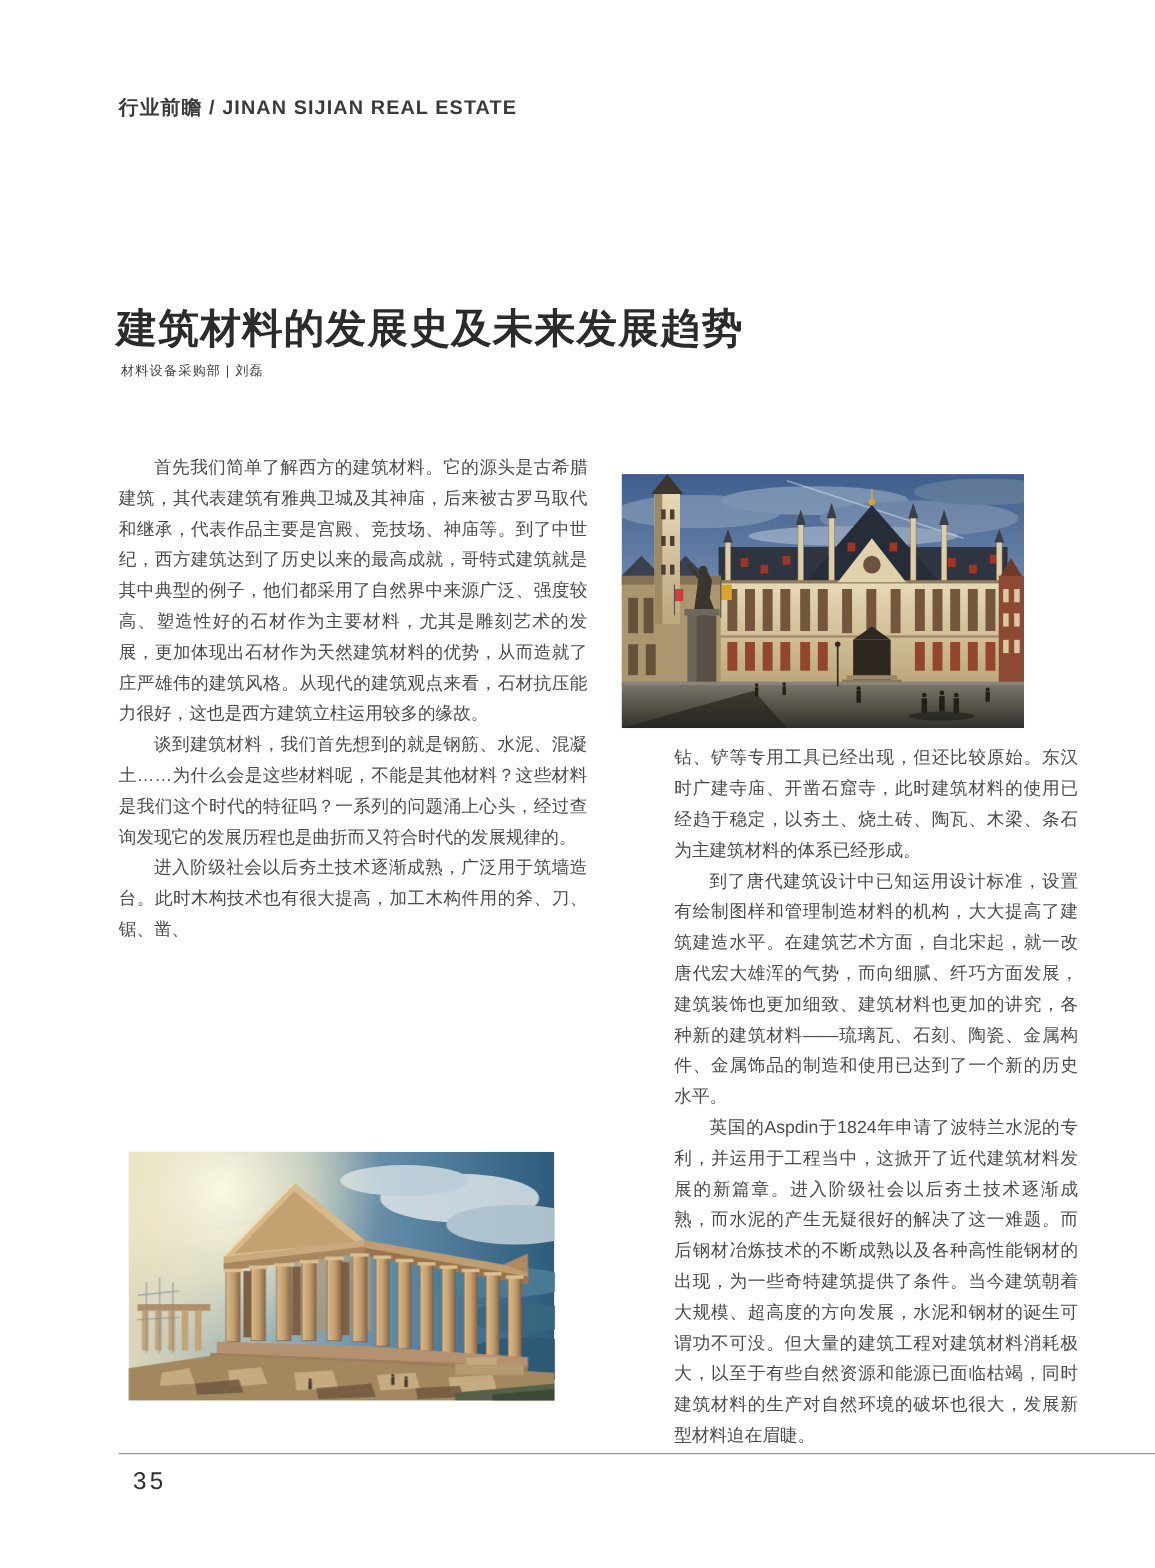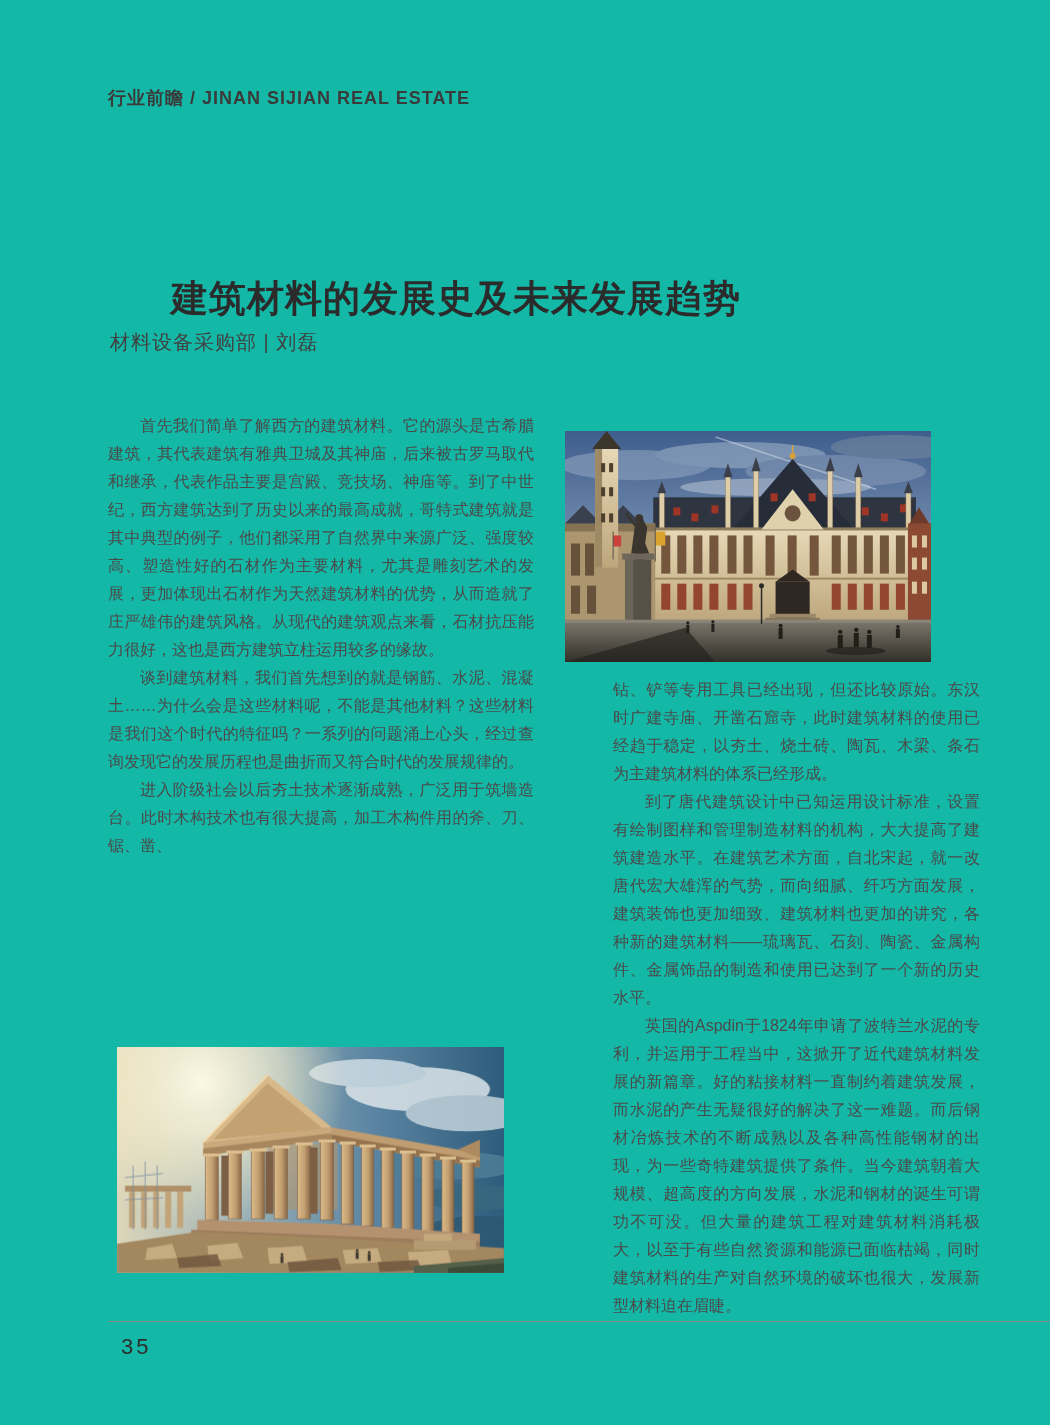--- a/index.html
+++ b/index.html
@@ -1,21 +1,21 @@
 <!DOCTYPE html>
 <html><head>
 <meta charset="utf-8">
 <style>
   html, body { margin: 0; padding: 0; background: #e8e8e8; }
   .page {
     position: relative;
     width: 1050px;
     height: 1425px;
     margin: 0 auto;
-    background: #14b8a6;
+    background: #ffffff;
     overflow: hidden;
     font-family: "Liberation Sans", sans-serif;
     color: #464646;
   }
   .kicker {
     position: absolute;
     left: 108px; top: 86px;
     font-size: 18px;
     font-weight: bold;
     letter-spacing: 1px;
@@ -28,21 +28,21 @@
     font-family: "DejaVu Serif", "Liberation Serif", serif;
     font-size: 37px;
     font-weight: 700;
     letter-spacing: 1px;
     color: #2b2b2b;
     white-space: nowrap;
   }
   .byline {
     position: absolute;
     left: 110px; top: 329px;
-    font-size: 20px;
+    font-size: 12px;
     color: #404040;
     letter-spacing: 1px;
   }
   .col {
     position: absolute;
     font-size: 16px;
     line-height: 28px;
     text-align: justify;
     color: #4a4a4a;
   }
@@ -73,21 +73,21 @@
     text-align: right;
   }
 </style>
 </head>
 <body>
 
 <div class="page">
 
   <div class="kicker">行业前瞻 / JINAN SIJIAN REAL ESTATE</div>
 
-  <h1 class="title" style="margin:0;text-align:center;">建筑材料的发展史及未来发展趋势</h1>
+  <h1 class="title" style="margin:0;">建筑材料的发展史及未来发展趋势</h1>
   <div class="byline">材料设备采购部 | 刘磊</div>
 
   <div class="col col-left">
     <p>首先我们简单了解西方的建筑材料。它的源头是古希腊建筑，其代表建筑有雅典卫城及其神庙，后来被古罗马取代和继承，代表作品主要是宫殿、竞技场、神庙等。到了中世纪，西方建筑达到了历史以来的最高成就，哥特式建筑就是其中典型的例子，他们都采用了自然界中来源广泛、强度较高、塑造性好的石材作为主要材料，尤其是雕刻艺术的发展，更加体现出石材作为天然建筑材料的优势，从而造就了庄严雄伟的建筑风格。从现代的建筑观点来看，石材抗压能力很好，这也是西方建筑立柱运用较多的缘故。</p>
     <p>谈到建筑材料，我们首先想到的就是钢筋、水泥、混凝土……为什么会是这些材料呢，不能是其他材料？这些材料是我们这个时代的特征吗？一系列的问题涌上心头，经过查询发现它的发展历程也是曲折而又符合时代的发展规律的。</p>
     <p>进入阶级社会以后夯土技术逐渐成熟，广泛用于筑墙造台。此时木构技术也有很大提高，加工木构件用的斧、刀、锯、凿、</p>
   </div>
 
   <div class="photo photo-gothic" role="img" aria-label="哥特式建筑广场照片">
     <svg viewBox="0 0 365 230" preserveAspectRatio="none">
@@ -266,21 +266,21 @@
         <rect x="330" y="197" width="4" height="9"></rect>
           <circle cx="332" cy="195" r="1.8"></circle>
       </g>
       <ellipse cx="290" cy="219" rx="30" ry="4" fill="#1d1b17" opacity="0.6"></ellipse>
     </svg>
   </div>
 
   <div class="col col-right">
     <p class="no-indent">钻、铲等专用工具已经出现，但还比较原始。东汉时广建寺庙、开凿石窟寺，此时建筑材料的使用已经趋于稳定，以夯土、烧土砖、陶瓦、木梁、条石为主建筑材料的体系已经形成。</p>
     <p>到了唐代建筑设计中已知运用设计标准，设置有绘制图样和管理制造材料的机构，大大提高了建筑建造水平。在建筑艺术方面，自北宋起，就一改唐代宏大雄浑的气势，而向细腻、纤巧方面发展，建筑装饰也更加细致、建筑材料也更加的讲究，各种新的建筑材料——琉璃瓦、石刻、陶瓷、金属构件、金属饰品的制造和使用已达到了一个新的历史水平。</p>
-    <p>英国的Aspdin于1824年申请了波特兰水泥的专利，并运用于工程当中，这掀开了近代建筑材料发展的新篇章。好的粘接材料一直制约着建筑发展，而水泥的产生无疑很好的解决了这一难题。而后钢材冶炼技术的不断成熟以及各种高性能钢材的出现，为一些奇特建筑提供了条件。当今建筑朝着大规模、超高度的方向发展，水泥和钢材的诞生可谓功不可没。但大量的建筑工程对建筑材料消耗极大，以至于有些自然资源和能源已面临枯竭，同时建筑材料的生产对自然环境的破坏也很大，发展新型材料迫在眉睫。</p>
+    <p>英国的Aspdin于1824年申请了波特兰水泥的专利，并运用于工程当中，这掀开了近代建筑材料发展的新篇章。进入阶级社会以后夯土技术逐渐成熟，而水泥的产生无疑很好的解决了这一难题。而后钢材冶炼技术的不断成熟以及各种高性能钢材的出现，为一些奇特建筑提供了条件。当今建筑朝着大规模、超高度的方向发展，水泥和钢材的诞生可谓功不可没。但大量的建筑工程对建筑材料消耗极大，以至于有些自然资源和能源已面临枯竭，同时建筑材料的生产对自然环境的破坏也很大，发展新型材料迫在眉睫。</p>
   </div>
 
   <div class="photo photo-parthenon" role="img" aria-label="帕特农神庙照片">
     <svg viewBox="0 0 386 225" preserveAspectRatio="none">
       <defs>
         <linearGradient id="psky" x1="0" y1="0" x2="1" y2="0">
           <stop offset="0" stop-color="#ddd6ba"></stop>
           <stop offset="0.35" stop-color="#95aeb6"></stop>
           <stop offset="0.65" stop-color="#5c86a3"></stop>
           <stop offset="1" stop-color="#2e5c7c"></stop>

